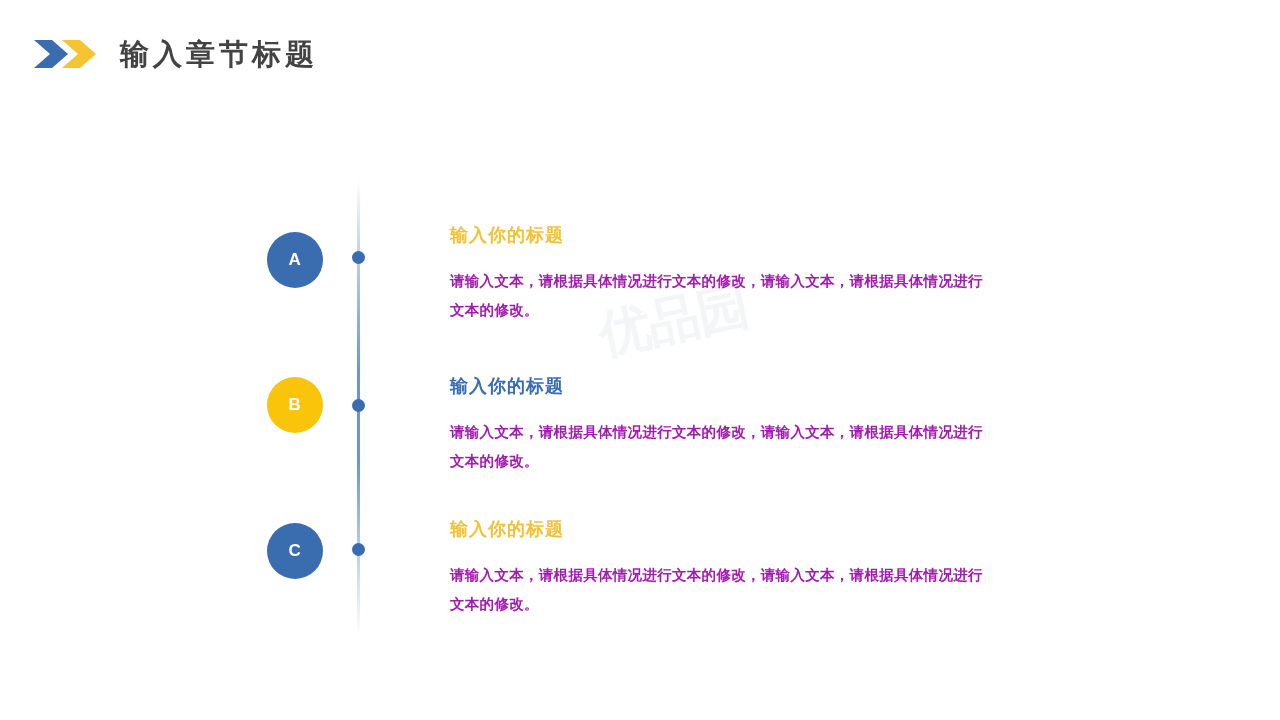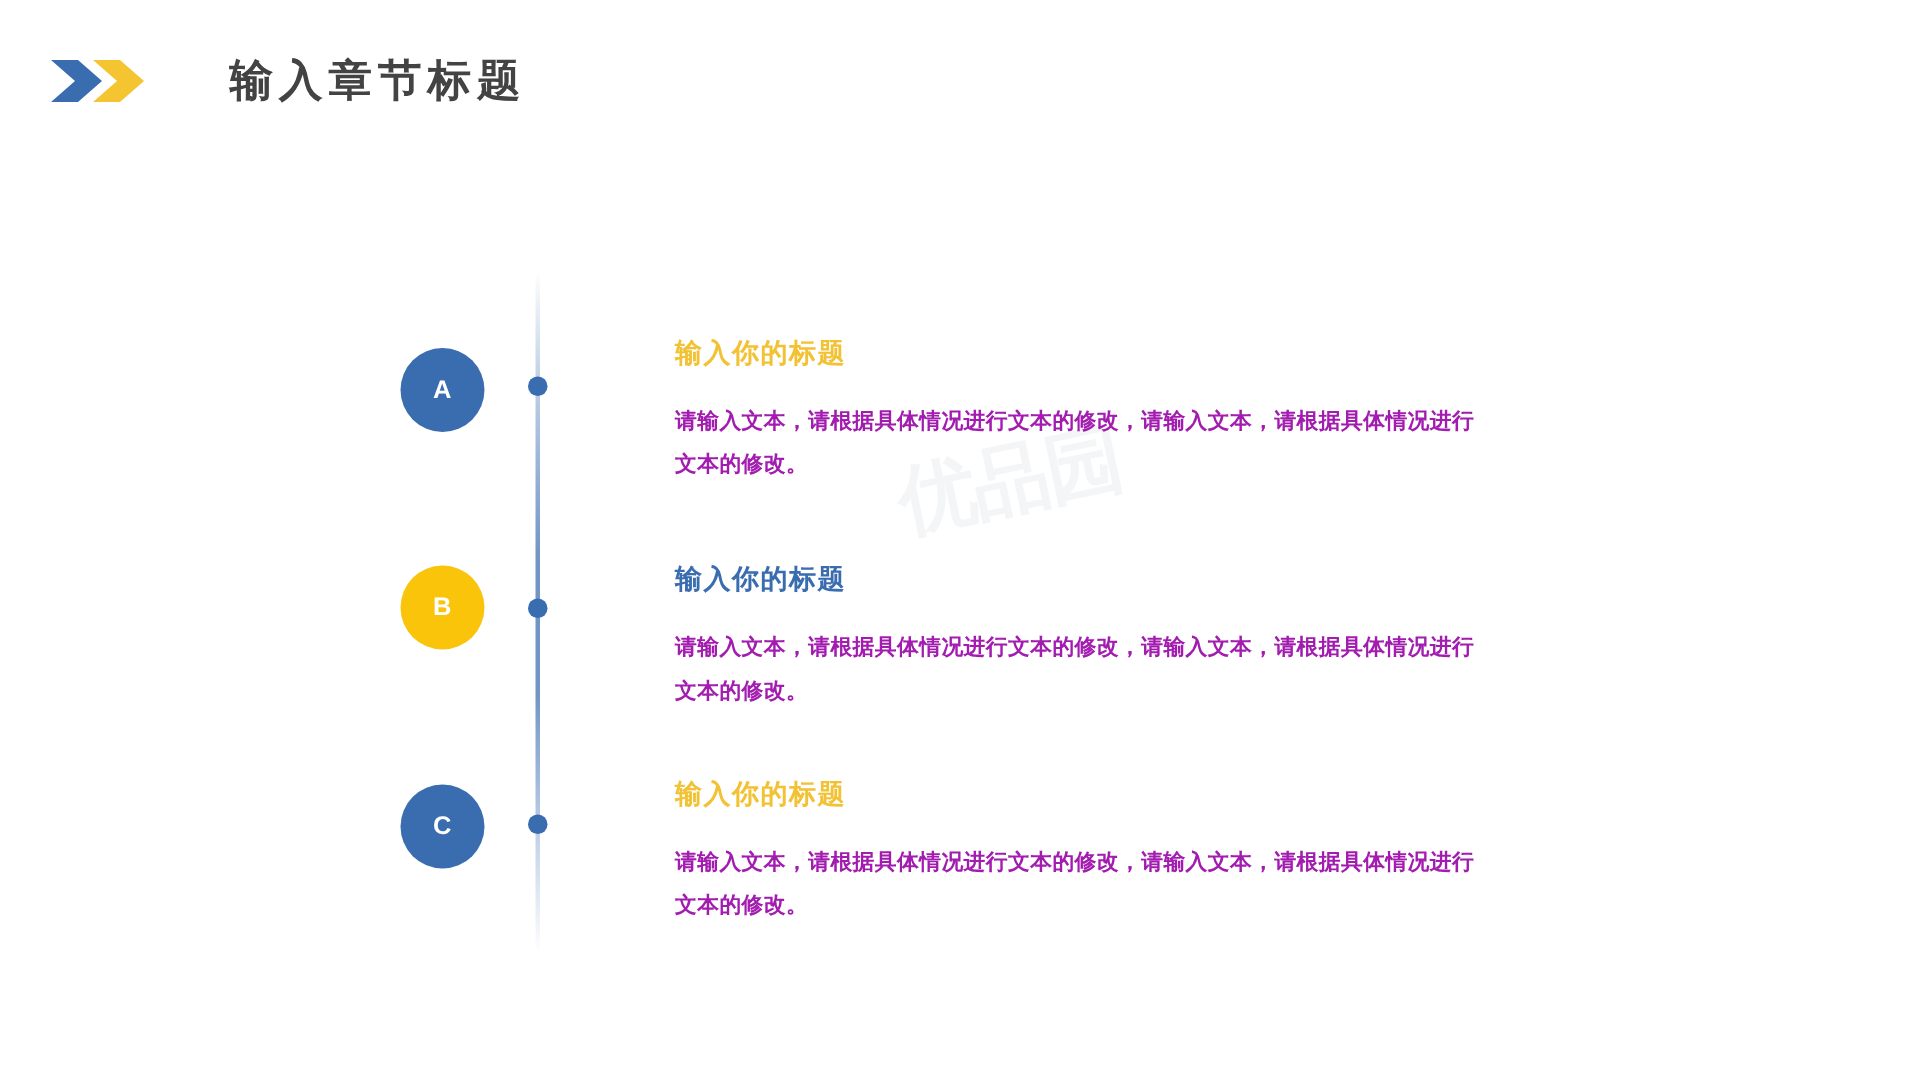--- a/index.html
+++ b/index.html
@@ -36,21 +36,21 @@
   }
 
   .header-logo {
     width: 66px;
     height: 34px;
     display: block;
     flex: 0 0 auto;
   }
 
   .header-title {
-    margin-left: 55px;
+    margin-left: 22px;
     font-size: 29px;
     font-weight: bold;
     color: #434343;
     letter-spacing: 4px;
     line-height: 34px;
     white-space: nowrap;
   }
 
   
   .watermark {

